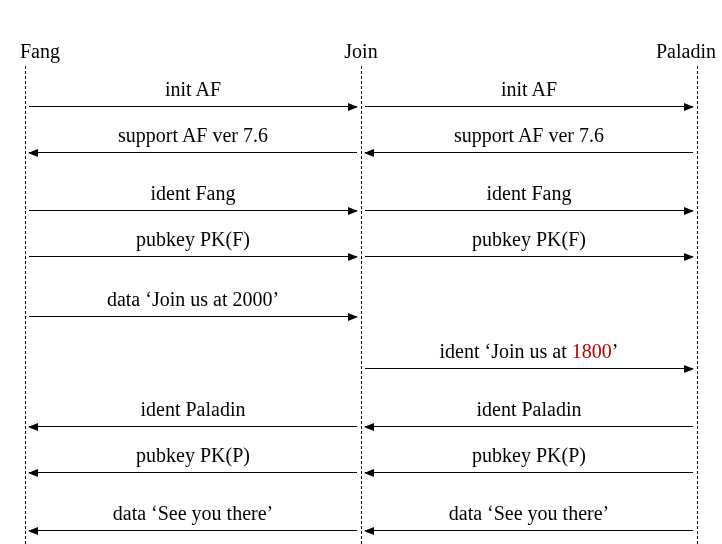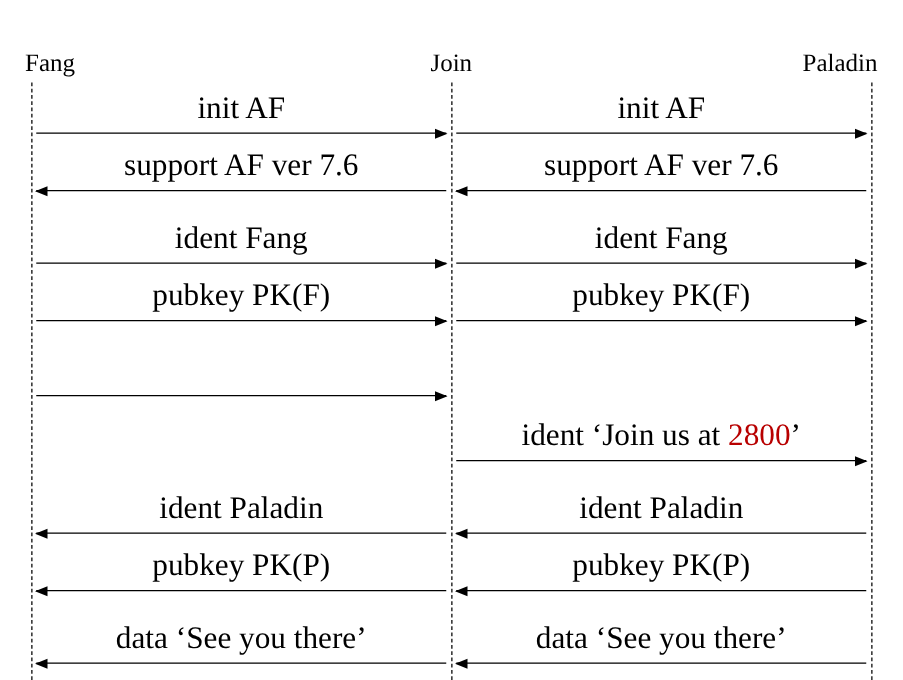--- a/index.html
+++ b/index.html
@@ -50,33 +50,33 @@
   .arrow-head.left {
     left: -1px;
     top: -4.5px;
     border-right: 10px solid #000;
   }
   .msg-label {
     position: absolute;
     transform: translate(-50%, -100%);
     white-space: nowrap;
     color: #000;
-    font-size: 25px;
+    font-size: 20px;
     padding-bottom: 3px;
   }
   .red { color: #b80000; }
 </style>
 </head>
 <body>
 
 <div class="diagram">
 
   <div class="participant" style="left:40px;">Fang</div>
   <div class="participant" style="left:361px;">Join</div>
-  <div class="participant" style="left:672px;">Paladin</div>
+  <div class="participant" style="left:686px;">Paladin</div>
 
   <div class="lifeline" style="left:25px;"></div>
   <div class="lifeline" style="left:361px;"></div>
   <div class="lifeline" style="left:697px;"></div>
 
   <div class="arrow" style="left:29px; width:328px; top:74px;">
       <span class="arrow-head right"></span>
     </div>
   <div class="msg-label" style="left:193px; top:72px;">init AF</div>
   <div class="arrow" style="left:365px; width:328px; top:74px;">
@@ -107,26 +107,27 @@
     </div>
   <div class="msg-label" style="left:193px; top:222px;">pubkey PK(F)</div>
   <div class="arrow" style="left:365px; width:328px; top:224px;">
       <span class="arrow-head right"></span>
     </div>
   <div class="msg-label" style="left:529px; top:222px;">pubkey PK(F)</div>
 
   <div class="arrow" style="left:29px; width:328px; top:284px;">
       <span class="arrow-head right"></span>
     </div>
+  <div class="msg-label" style="left:193px; top:282px;">data ‘Join us at 2000’</div>
 
   <div class="arrow" style="left:365px; width:328px; top:336px;">
       <span class="arrow-head right"></span>
     </div>
   <div class="msg-label" style="left:529px; top:334px;">
-    <span>ident ‘Join us at </span><span class="red">2800</span><span>’</span>
+    <span>ident ‘Join us at </span><span class="red">1800</span><span>’</span>
   </div>
 
   <div class="arrow" style="left:29px; width:328px; top:394px;">
       <span class="arrow-head left"></span>
     </div>
   <div class="msg-label" style="left:193px; top:392px;">ident Paladin</div>
   <div class="arrow" style="left:365px; width:328px; top:394px;">
       <span class="arrow-head left"></span>
     </div>
   <div class="msg-label" style="left:529px; top:392px;">ident Paladin</div>

